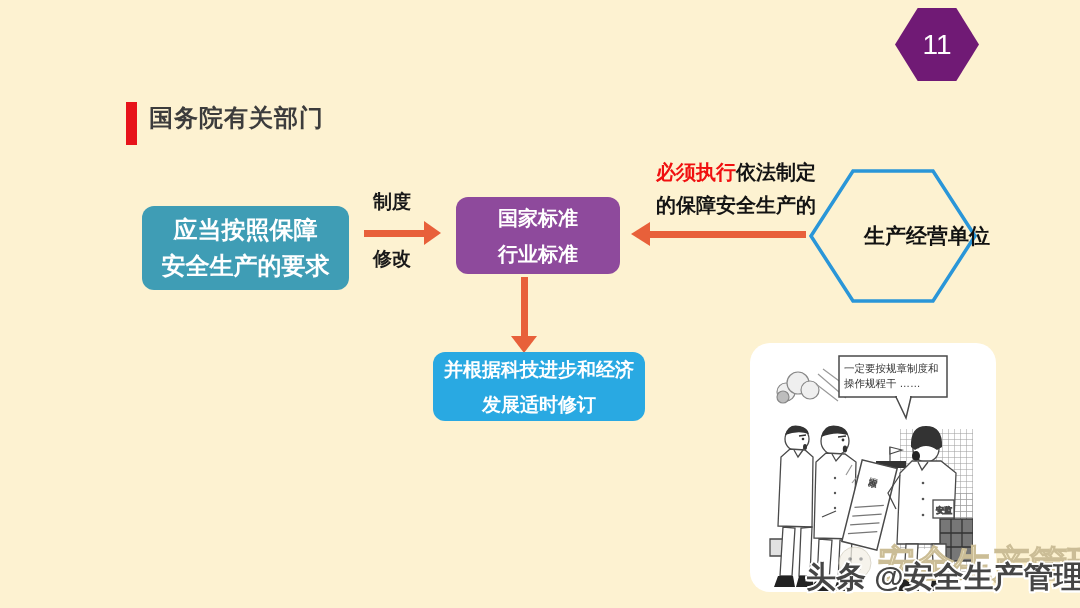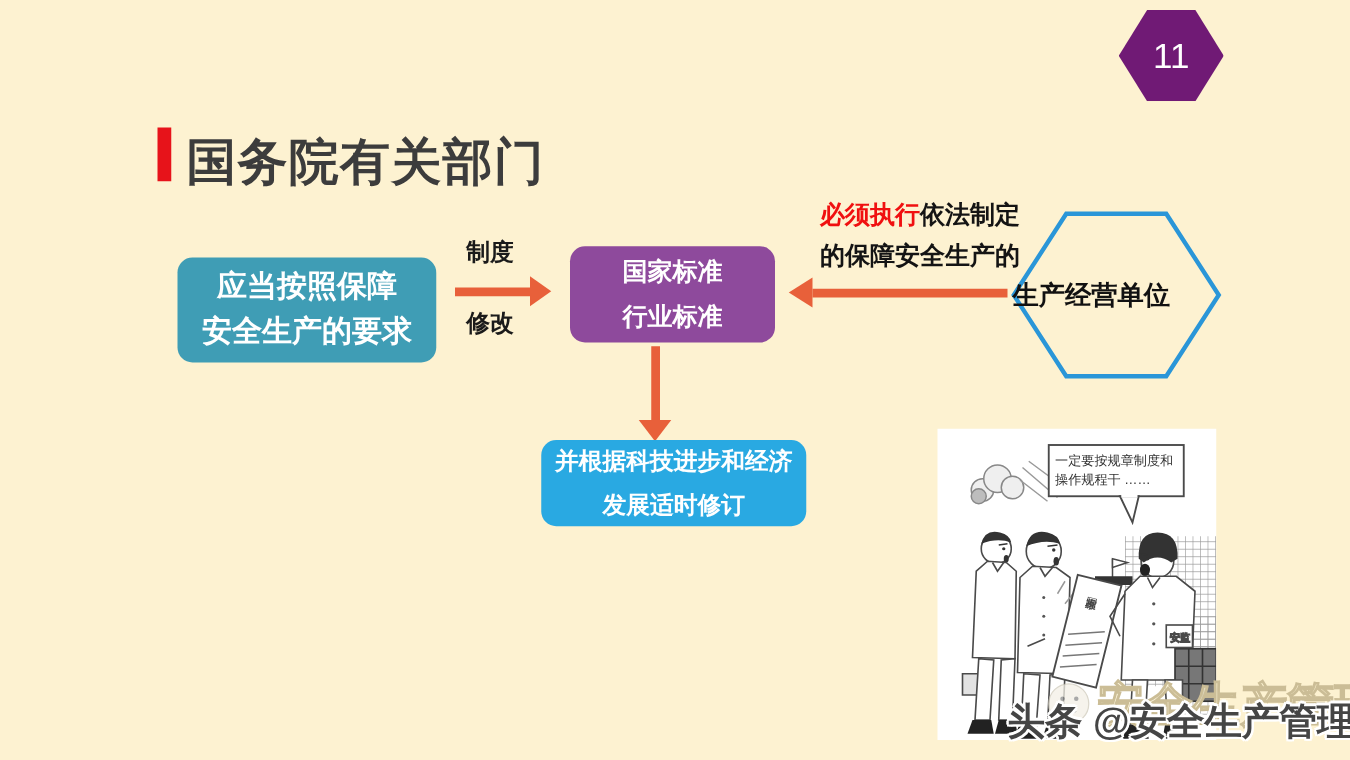--- a/index.html
+++ b/index.html
@@ -11,21 +11,21 @@
   .abs{position:absolute;}
   
   .page-hex{
     left:895px;top:8px;width:84px;height:73px;background:#701a75;
     clip-path:polygon(27% 0,73% 0,100% 50%,73% 100%,27% 100%,0 50%);
     display:flex;align-items:center;justify-content:center;
     color:#fff;font-size:28px;font-weight:500;
   }
   
   .title-bar{left:126px;top:102px;width:11px;height:43px;background:#e7131a;}
-  .title-text{left:149px;top:102px;font-size:40px;font-weight:bold;color:#3c3c3c;letter-spacing:1px;}
+  .title-text{left:149px;top:102px;font-size:24px;font-weight:bold;color:#3c3c3c;letter-spacing:1px;}
   
   .fbox{
     border-radius:12px;color:#fff;font-weight:bold;text-align:center;
     display:flex;flex-direction:column;align-items:center;justify-content:center;
   }
   .box-ministry{left:142px;top:206px;width:207px;height:84px;background:#3f9db5;font-size:24px;line-height:36px;}
   .box-standards{left:456px;top:197px;width:164px;height:77px;background:#8e4a9c;font-size:20px;line-height:36px;}
   .box-revision{left:433px;top:352px;width:212px;height:69px;background:#29a9e2;font-size:19px;line-height:35px;}
   
   .shaft{background:#e8603a;}
@@ -40,25 +40,25 @@
   .label-bottom{left:373px;top:246px;}
   
   .annotation{
     left:640px;top:156px;width:192px;text-align:center;
     font-size:20px;font-weight:bold;color:#141414;line-height:33px;
   }
   .annotation .hl{color:#f01010;}
   
   .unit-hex{left:808px;top:168px;width:170px;height:136px;}
   .unit-hex-label{
-    left:788px;top:168px;width:170px;height:136px;display:flex;align-items:center;justify-content:center;
+    left:842px;top:168px;width:170px;height:136px;display:flex;align-items:center;justify-content:center;
     font-size:21px;font-weight:bold;color:#111;
   }
   
-  .cartoon{left:750px;top:343px;width:223px;height:249px;background:#fff;overflow:hidden;}
+  .cartoon{left:750px;top:343px;width:246px;height:249px;background:#fff;overflow:hidden;border-radius:20px;}
   .cartoon svg{display:block;}
   
   .wm-faded{
     left:878px;top:539px;font-size:38px;font-weight:bold;z-index:5;
     color:rgba(253,242,209,0.8);-webkit-text-stroke:1px #cbbd96;white-space:nowrap;
   }
   .wm-main{
     left:806px;top:557px;font-size:30px;font-weight:bold;color:#454545;white-space:nowrap;z-index:6;
     text-shadow:2px 0 0 #fff,-2px 0 0 #fff,0 2px 0 #fff,0 -2px 0 #fff,
                 1.5px 1.5px 0 #fff,-1.5px 1.5px 0 #fff,1.5px -1.5px 0 #fff,-1.5px -1.5px 0 #fff;

